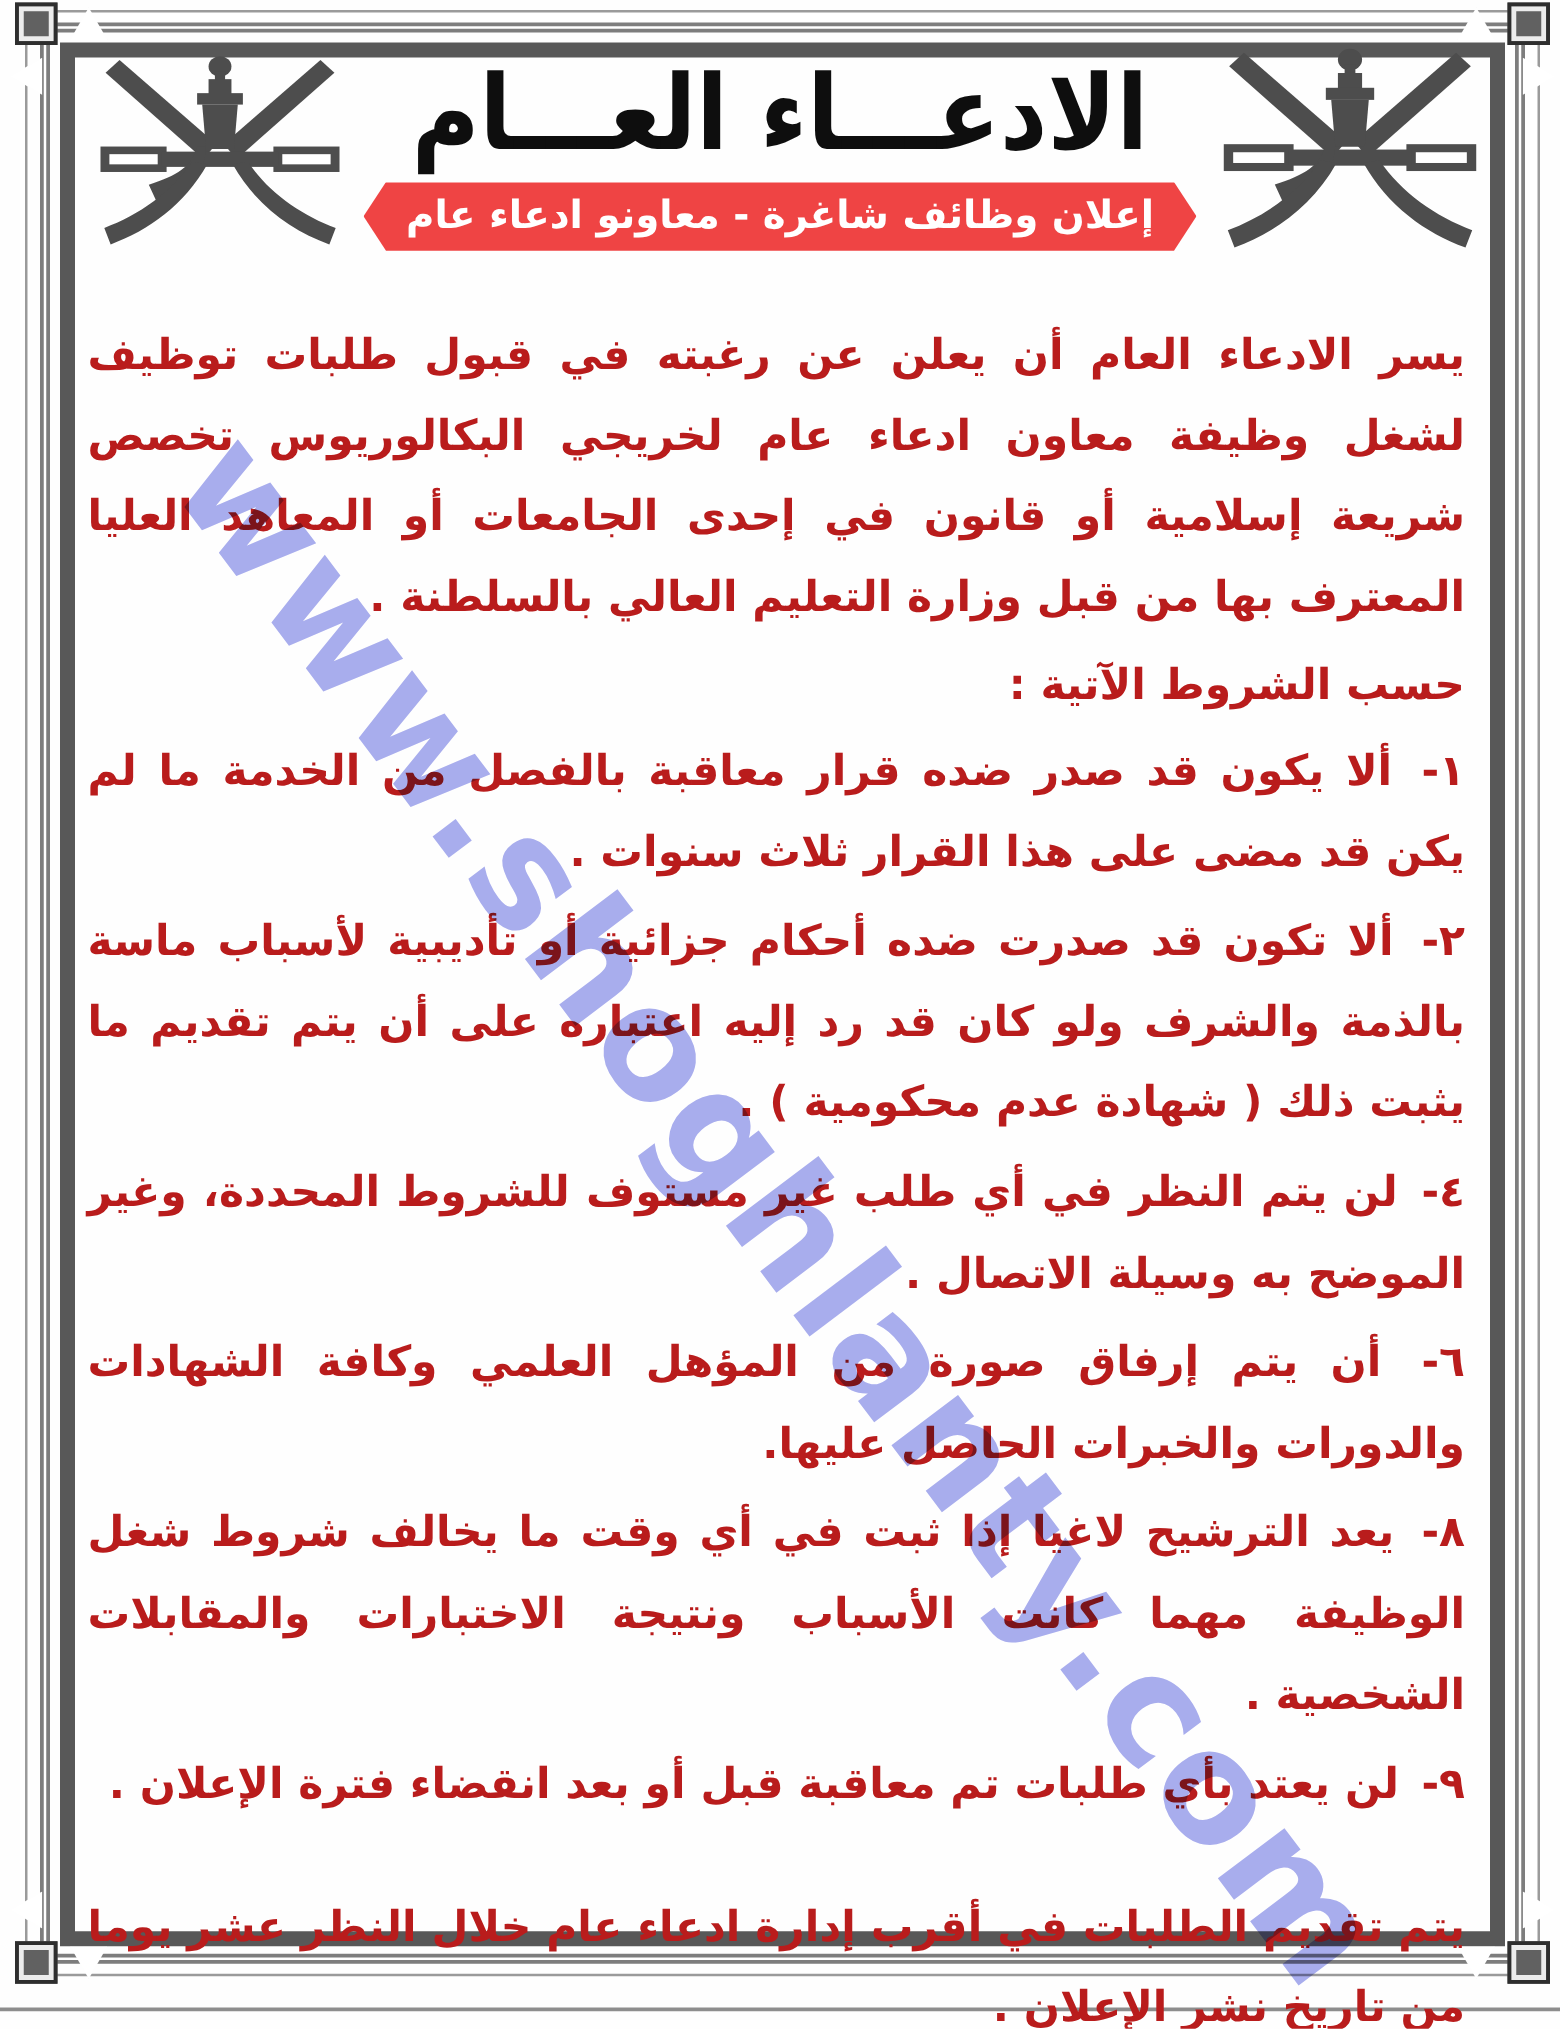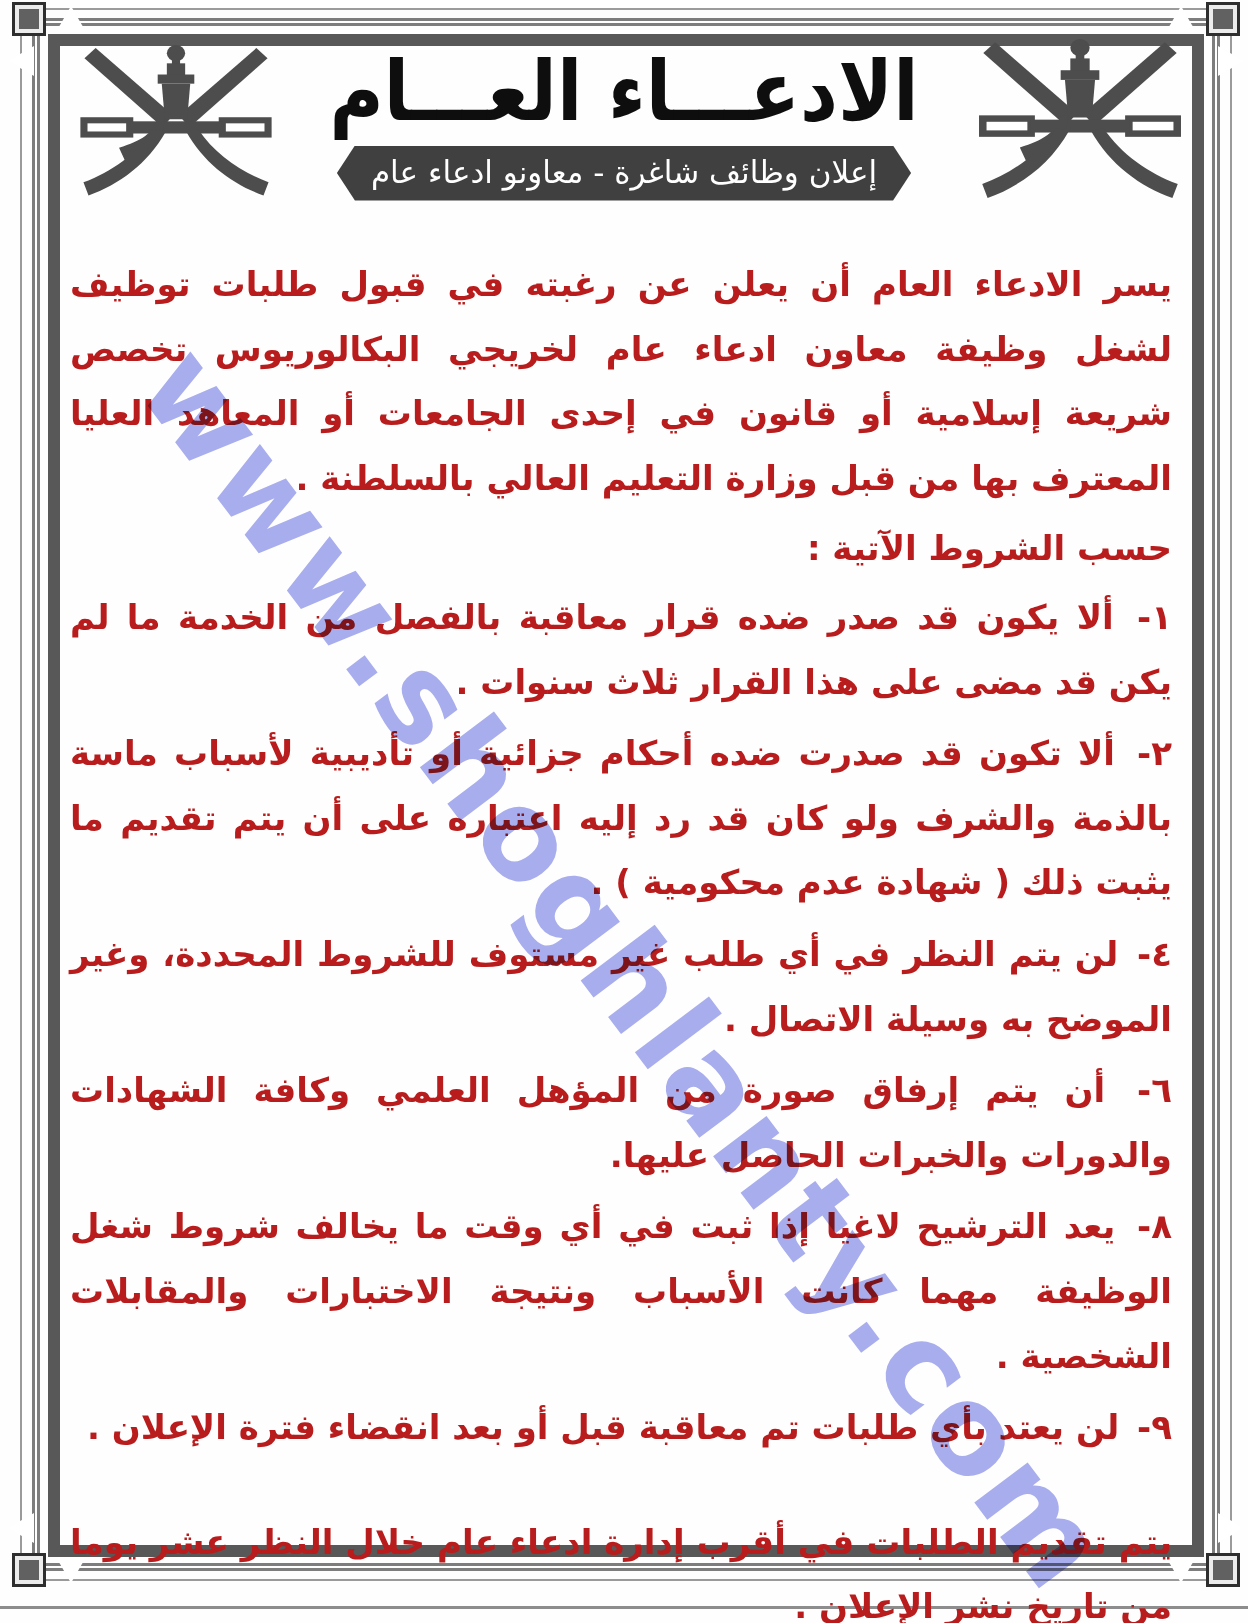--- a/index.html
+++ b/index.html
@@ -38,22 +38,22 @@
   .emblem.left{left:70px;}
   .emblem.right{right:56px;top:-2px;width:224px;height:188px;}
   .title{
     margin:0 300px;text-align:center;
     font-size:74px;font-weight:bold;color:#0e0e0e;
     line-height:1.4;direction:rtl;white-space:nowrap;
     transform:scaleY(1.12);
   }
   .banner{
     direction:rtl;width:fit-content;margin:2px auto 0 auto;
-    background:#404040;color:#ffffff;
-    font-size:31px;font-weight:normal;line-height:1;
+    background:#ef4444;color:#ffffff;
+    font-size:31px;font-weight:bold;line-height:1;
     padding:11px 34px 13px 34px;
     clip-path:polygon(18px 0,calc(100% - 18px) 0,100% 50%,calc(100% - 18px) 100%,18px 100%,0 50%);
   }
 
   
   .content{
     position:relative;direction:rtl;
     margin:16px 76px 0 70px;
     font-size:34px;font-weight:bold;color:#b91c1c;
     line-height:1.9;text-align:justify;

